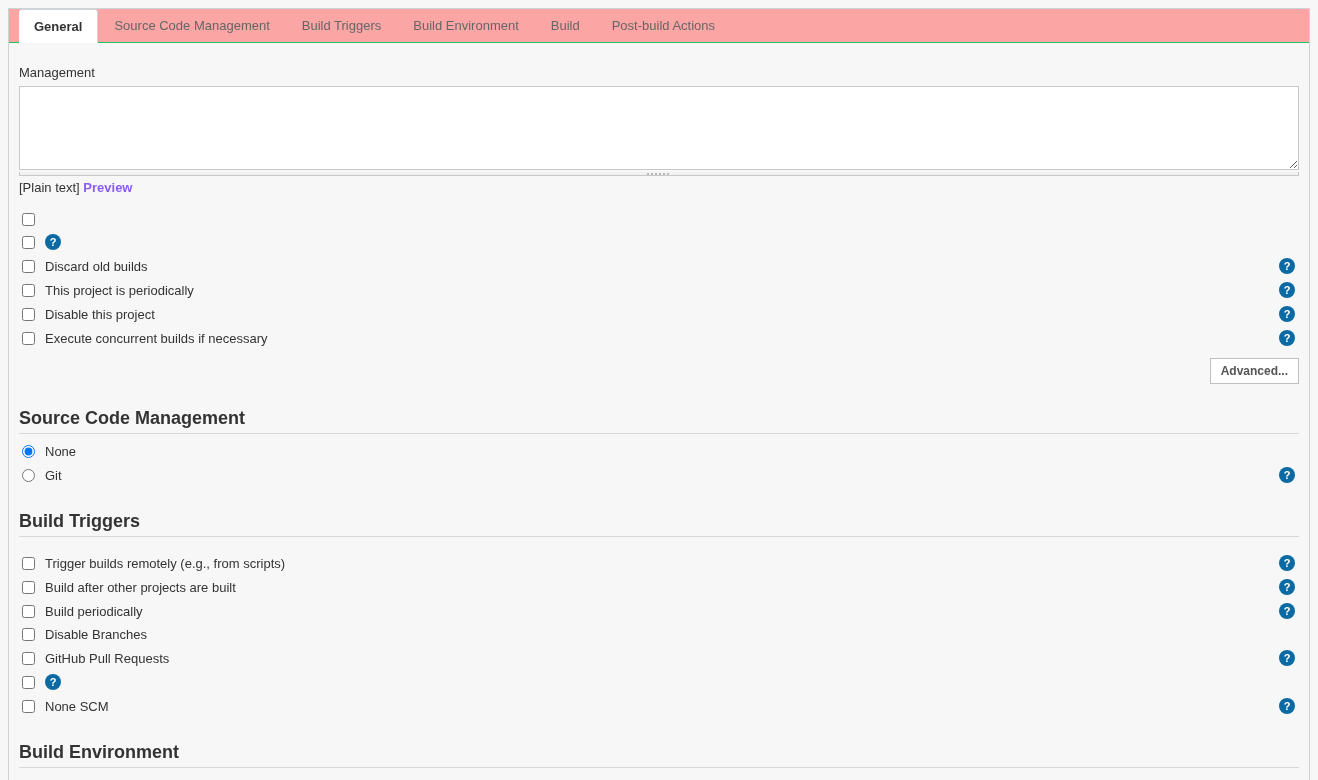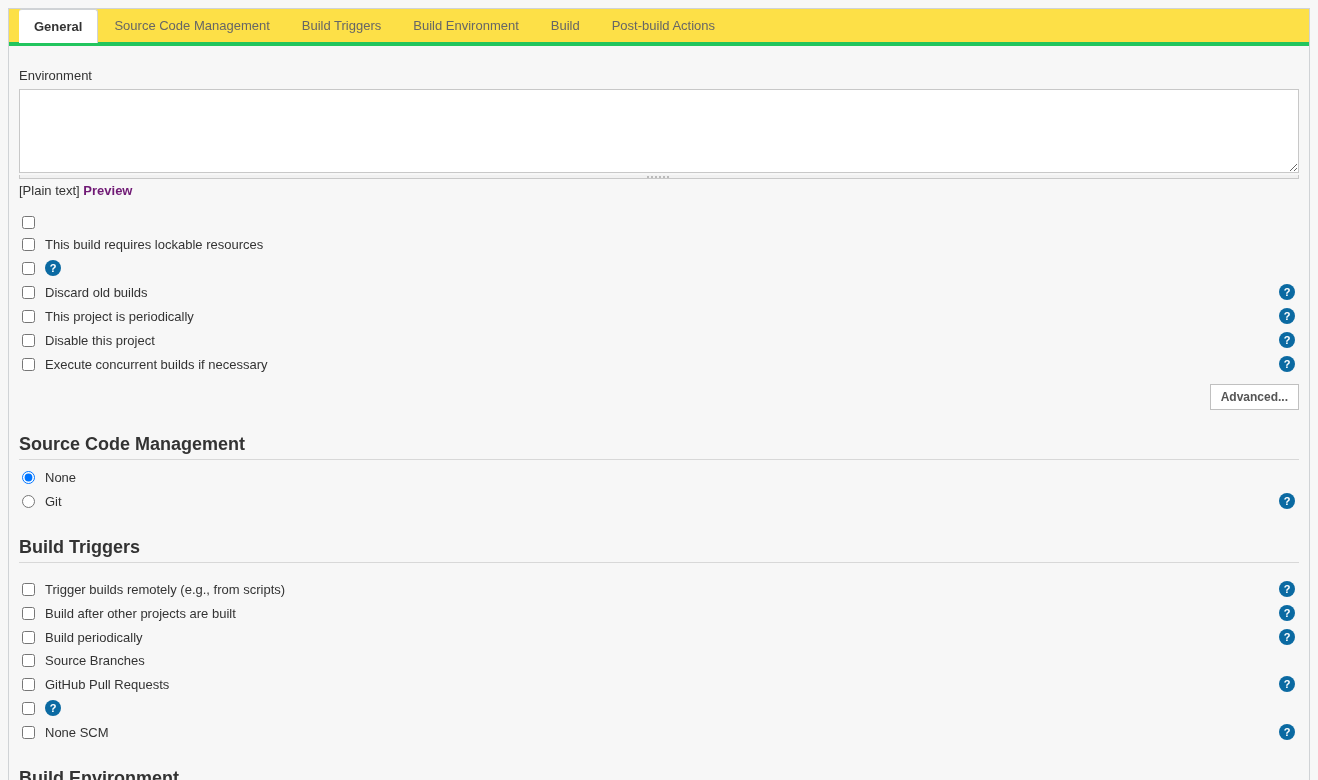--- a/index.html
+++ b/index.html
@@ -10,22 +10,22 @@
     font-size: 13px;
     color: #333;
     background: #f7f7f7;
   }
   .page {
     border: 1px solid #d0d3d6;
     background: #f7f7f7;
   }
   .tab-bar {
     display: flex;
-    background: #fde047;
-    border-bottom: 4px solid #22c55e;
+    background: #fca5a5;
+    border-bottom: 1px solid #22c55e;
   }
   .tab {
     padding: 9px 15px;
     color: #666;
     cursor: pointer;
     font-size: 13px;
     border-right: 1px solid transparent;
     border-left: 1px solid transparent;
   }
   .tab.active {
@@ -77,21 +77,21 @@
     top: 1px;
     width: 24px;
     height: 2px;
     background: repeating-linear-gradient(90deg, #bbb 0 2px, transparent 2px 4px);
   }
   .plain-link-row {
     margin-top: 4px;
     font-size: 13px;
   }
   .preview-link {
-    color: #701a75;
+    color: #8b5cf6;
     font-weight: bold;
     cursor: pointer;
   }
   .check-list {
     margin-top: 14px;
   }
   .check-row, .radio-row {
     display: flex;
     align-items: center;
     padding: 4px 0;
@@ -151,38 +151,34 @@
     <div class="tab active">General</div>
     <div class="tab">Source Code Management</div>
     <div class="tab">Build Triggers</div>
     <div class="tab">Build Environment</div>
     <div class="tab">Build</div>
     <div class="tab">Post-build Actions</div>
   </div>
 
   <div class="body">
 
-    <label class="field-label">Environment</label>
+    <label class="field-label">Management</label>
     <textarea class="description" style=""></textarea>
     <div class="textarea-grip"></div>
     <div class="plain-link-row">
       <span>[Plain text]</span>
       <span class="preview-link">Preview</span>
     </div>
 
     <div class="check-list">
       <div class="check-row">
         <input type="checkbox" style="">
       </div>
       <div class="check-row">
         <input type="checkbox" style="">
-        <label>This build requires lockable resources</label>
-      </div>
-      <div class="check-row">
-        <input type="checkbox" style="">
         <span class="help-icon">?</span>
       </div>
       <div class="check-row">
         <input type="checkbox" style="">
         <label>Discard old builds</label>
         <span class="help-icon">?</span>
       </div>
       <div class="check-row">
         <input type="checkbox" style="">
         <label>This project is periodically</label>
@@ -229,21 +225,21 @@
         <label>Build after other projects are built</label>
         <span class="help-icon">?</span>
       </div>
       <div class="check-row">
         <input type="checkbox" style="">
         <label>Build periodically</label>
         <span class="help-icon">?</span>
       </div>
       <div class="check-row">
         <input type="checkbox" style="">
-        <label>Source Branches</label>
+        <label>Disable Branches</label>
       </div>
       <div class="check-row">
         <input type="checkbox" style="">
         <label>GitHub Pull Requests</label>
         <span class="help-icon">?</span>
       </div>
       <div class="check-row">
         <input type="checkbox" style="">
         <span class="help-icon">?</span>
       </div>

